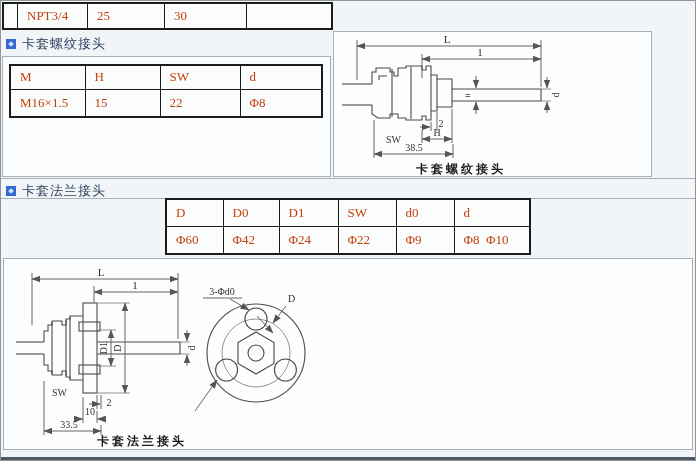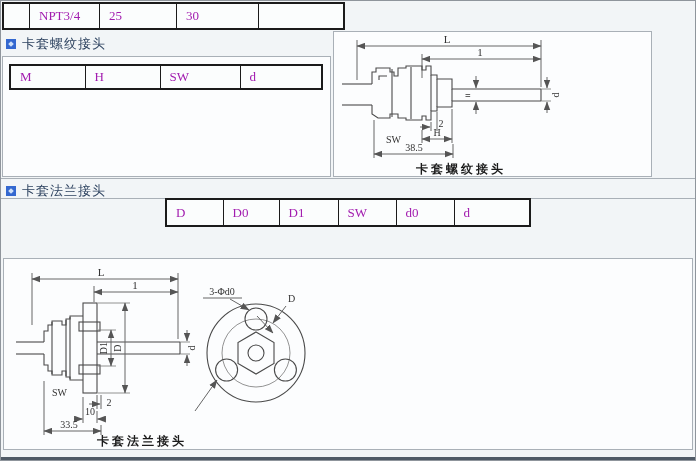--- a/index.html
+++ b/index.html
@@ -3,22 +3,22 @@
 <meta charset="utf-8">
 <style>
   html,body{margin:0;padding:0;background:#fff;}
   .page{position:relative;width:696px;height:461px;background:#f2f5f7;
         font-family:"Liberation Serif","DejaVu Serif",serif;overflow:hidden;}
   .frame{position:absolute;inset:0;border:1px solid #8f959c;pointer-events:none;z-index:9;}
   .bottombar{position:absolute;left:1px;right:1px;bottom:1px;height:3px;background:#4f5a66;z-index:10;}
   .whitebox{position:absolute;background:#fcfdfe;border:1px solid #a9b0b7;box-sizing:border-box;}
   .hline{position:absolute;height:1px;background:#a9b0b7;}
   table.t{border-collapse:collapse;position:absolute;background:#fbfdfd;border:2px solid #1b1b1b;}
-  table.t td{border:1px solid #1b1b1b;font-size:13px;color:#a21caf;
-             text-align:left;padding:0 16px 0 9px;vertical-align:middle;white-space:pre;}
+  table.t td{border:1px solid #1b1b1b;font-size:13px;color:#c2410c;
+             text-align:left;padding:0 4px 0 9px;vertical-align:middle;white-space:pre;}
   .sechead{position:absolute;display:flex;align-items:center;gap:6px;height:16px;}
   .sechead .label{font-size:13px;color:#2e4360;letter-spacing:1px;}
   .bullet{width:10px;height:10px;background:#3468d0;display:inline-flex;
           align-items:center;justify-content:center;flex:0 0 auto;}
   .bullet-inner{width:4px;height:4px;background:#cfe0f8;transform:rotate(45deg);}
   svg text{font-family:"Liberation Serif","DejaVu Serif",serif;fill:#333;}
   svg text.cap{font-size:12px;font-weight:bold;fill:#1b1b1b;letter-spacing:3px;}
   svg .part{stroke:#4a4a4a;stroke-width:1.1;fill:none;}
   svg .dim{stroke:#666;stroke-width:1;fill:none;}
   svg .thin{stroke:#777;stroke-width:0.8;fill:none;}
@@ -62,20 +62,26 @@
         <col style="width:75px">
         <col style="width:80px">
         <col style="width:82px">
       </colgroup>
     <tbody>
         <tr style="height:24px">
       <td>M</td>
       <td>H</td>
       <td>SW</td>
       <td>d</td>
+    </tr>
+    <tr style="height:28px">
+      <td>M16×1.5</td>
+      <td>15</td>
+      <td>22</td>
+      <td>Φ8</td>
     </tr>
   </tbody>
     </table>
 
   <div class="whitebox" style="left:333px;top:31px;width:319px;height:146px;"></div>
   <svg style="position:absolute;left:334px;top:32px;" width="317" height="144" viewBox="0 0 317 144">
     <defs>
       <marker id="arr1" viewBox="0 0 8 6" markerWidth="9" markerHeight="7" refX="7.5" refY="3" orient="auto-start-reverse">
         <path d="M0,0 L8,3 L0,6 Z" fill="#555"></path>
       </marker>
@@ -152,20 +158,28 @@
       </colgroup>
     <tbody>
         <tr style="height:27px">
       <td>D</td>
       <td>D0</td>
       <td>D1</td>
       <td>SW</td>
       <td>d0</td>
       <td>d</td>
     </tr>
+    <tr style="height:28px">
+      <td>Φ60</td>
+      <td>Φ42</td>
+      <td>Φ24</td>
+      <td>Φ22</td>
+      <td>Φ9</td>
+      <td>Φ8  Φ10</td>
+    </tr>
   </tbody>
     </table>
 
   <div class="whitebox" style="left:3px;top:258px;width:690px;height:192px;"></div>
   <svg style="position:absolute;left:4px;top:259px;" width="688" height="190" viewBox="0 0 688 190">
     <defs>
       <marker id="arr2" viewBox="0 0 8 6" markerWidth="9" markerHeight="7" refX="7.5" refY="3" orient="auto-start-reverse">
         <path d="M0,0 L8,3 L0,6 Z" fill="#555"></path>
       </marker>
     </defs>

